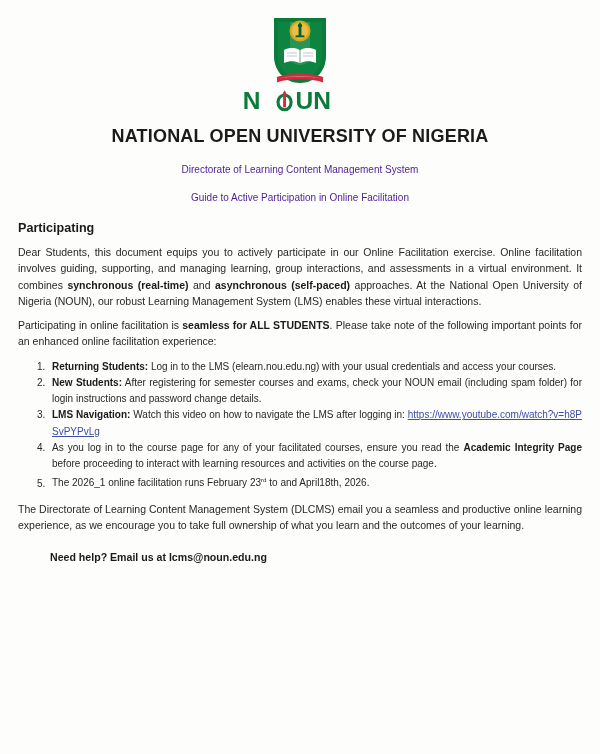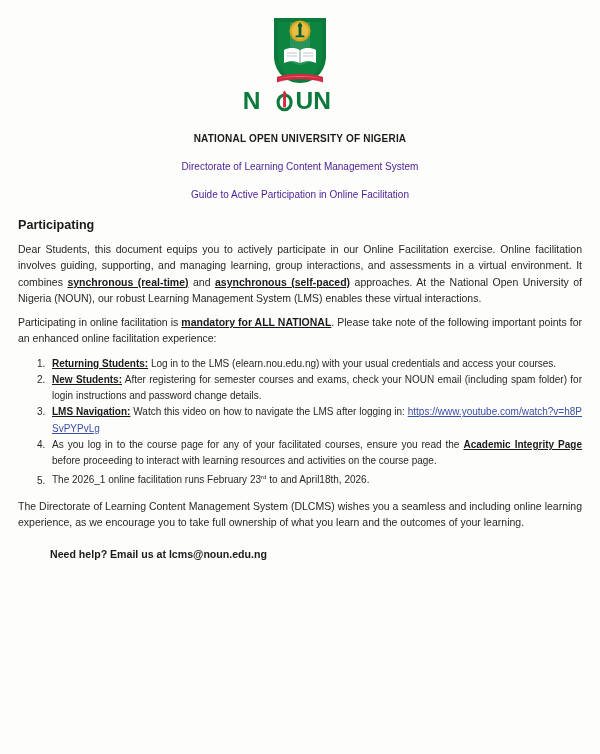--- a/index.html
+++ b/index.html
@@ -40,24 +40,24 @@
     display: flex;
     align-items: center;
     justify-content: center;
     height: 30px;
   }
   .wordmark svg { display: block; }
 
   
   .doc-title {
     text-align: center;
-    font-size: 10px;
+    font-size: 18px;
     font-weight: bold;
     letter-spacing: 0.2px;
-    margin-top: 17px;
+    margin-top: 10px;
     color: #1b1b1b;
   }
   .doc-sub1, .doc-sub2 {
     text-align: center;
     font-size: 10px;
     font-weight: normal;
     color: #4c1d95;
   }
   .doc-sub1 { margin-top: 17px; }
   .doc-sub2 { margin-top: 17px; }
@@ -87,21 +87,21 @@
     padding-left: 30px;
     font-size: 10px;
     line-height: 16.2px;
     color: #2a2724;
   }
   ol.points > li {
     text-align: justify;
     margin-bottom: 0px;
     padding-left: 4px;
   }
-  b, strong { font-weight: bold; color: #1b1b1b; text-decoration: underline; }
+  b, strong { font-weight: bold; color: #1b1b1b; }
   a.link {
     color: #3b4ea8;
     text-decoration: underline;
     word-break: break-all;
   }
   sup { font-size: 0.62em; vertical-align: super; }
 
   .closing { margin-top: 14px; }
   .footer-note {
     font-size: 10.6px;
@@ -163,38 +163,38 @@
   <div class="doc-sub2">Guide to Active Participation in Online Facilitation</div>
 
   <div class="section-head">Participating</div>
 
   <p class="body">
     <span>Dear Students, this document equips you to actively participate in our Online Facilitation exercise. Online facilitation involves guiding, supporting, and managing learning, group interactions, and assessments in a virtual environment. It combines </span><b>synchronous (real-time)</b><span> and </span><b>asynchronous (self-paced)</b><span> approaches. At the National Open University of Nigeria (NOUN), our robust Learning Management System (LMS) enables these virtual interactions.</span>
   </p>
 
 
   <p class="body tight">
-    <span>Participating in online facilitation is </span><b>mandatory for ALL NATIONAL</b><span>. Please take note of the following important points for an enhanced online facilitation experience:</span>
+    <span>Participating in online facilitation is </span><b>seamless for ALL STUDENTS</b><span>. Please take note of the following important points for an enhanced online facilitation experience:</span>
   </p>
 
   <ol class="points">
     <li>
       <b>Returning Students:</b><span> Log in to the LMS (elearn.nou.edu.ng) with your usual credentials and access your courses.</span>
     </li>
     <li>
       <b>New Students:</b><span> After registering for semester courses and exams, check your NOUN email (including spam folder) for login instructions and password change details.</span>
     </li>
     <li>
       <b>LMS Navigation:</b><span> Watch this video on how to navigate the LMS after logging in: </span><a class="link" href="#">https://www.youtube.com/watch?v=h8PSvPYPvLg</a>
     </li>
     <li>
       <span>As you log in to the course page for any of your facilitated courses, ensure you read the </span><b>Academic Integrity Page</b><span> before proceeding to interact with learning resources and activities on the course page.</span>
     </li>
     <li>
       <span>The 2026_1 online facilitation runs February 23</span><sup>rd</sup><span> to and April18th, 2026.</span>
     </li>
   </ol>
 
-  <p class="body closing">The Directorate of Learning Content Management System (DLCMS) wishes you a seamless and including online learning experience, as we encourage you to take full ownership of what you learn and the outcomes of your learning.</p>
+  <p class="body closing">The Directorate of Learning Content Management System (DLCMS) email you a seamless and productive online learning experience, as we encourage you to take full ownership of what you learn and the outcomes of your learning.</p>
 
   <div class="footer-note">Need help? Email us at lcms@noun.edu.ng</div>
 
 </div>
 
 </body></html>

